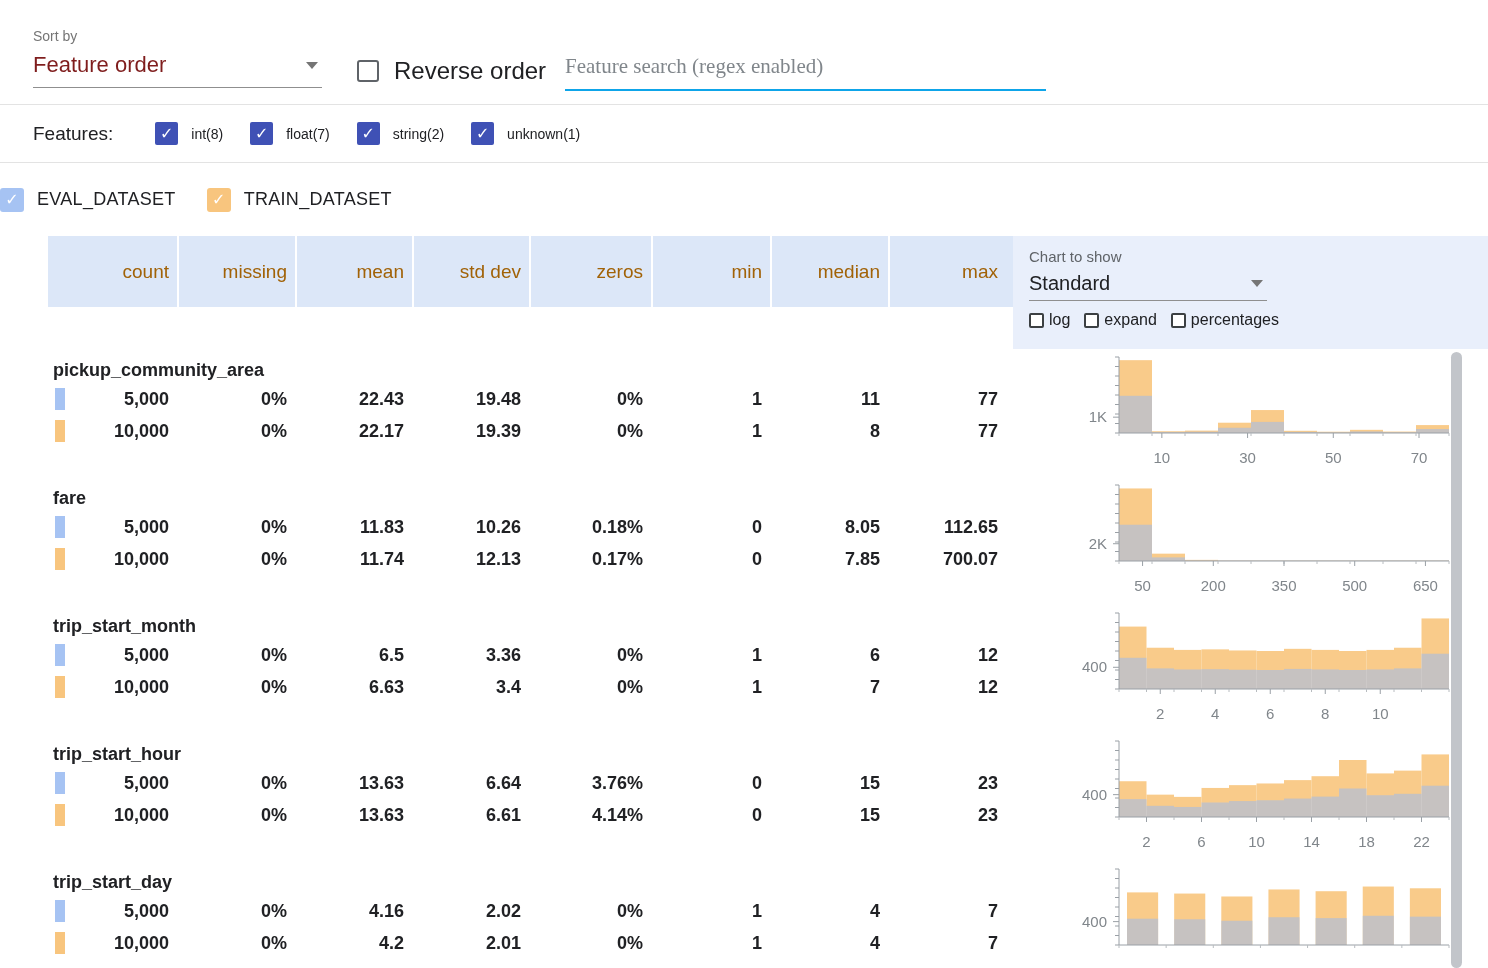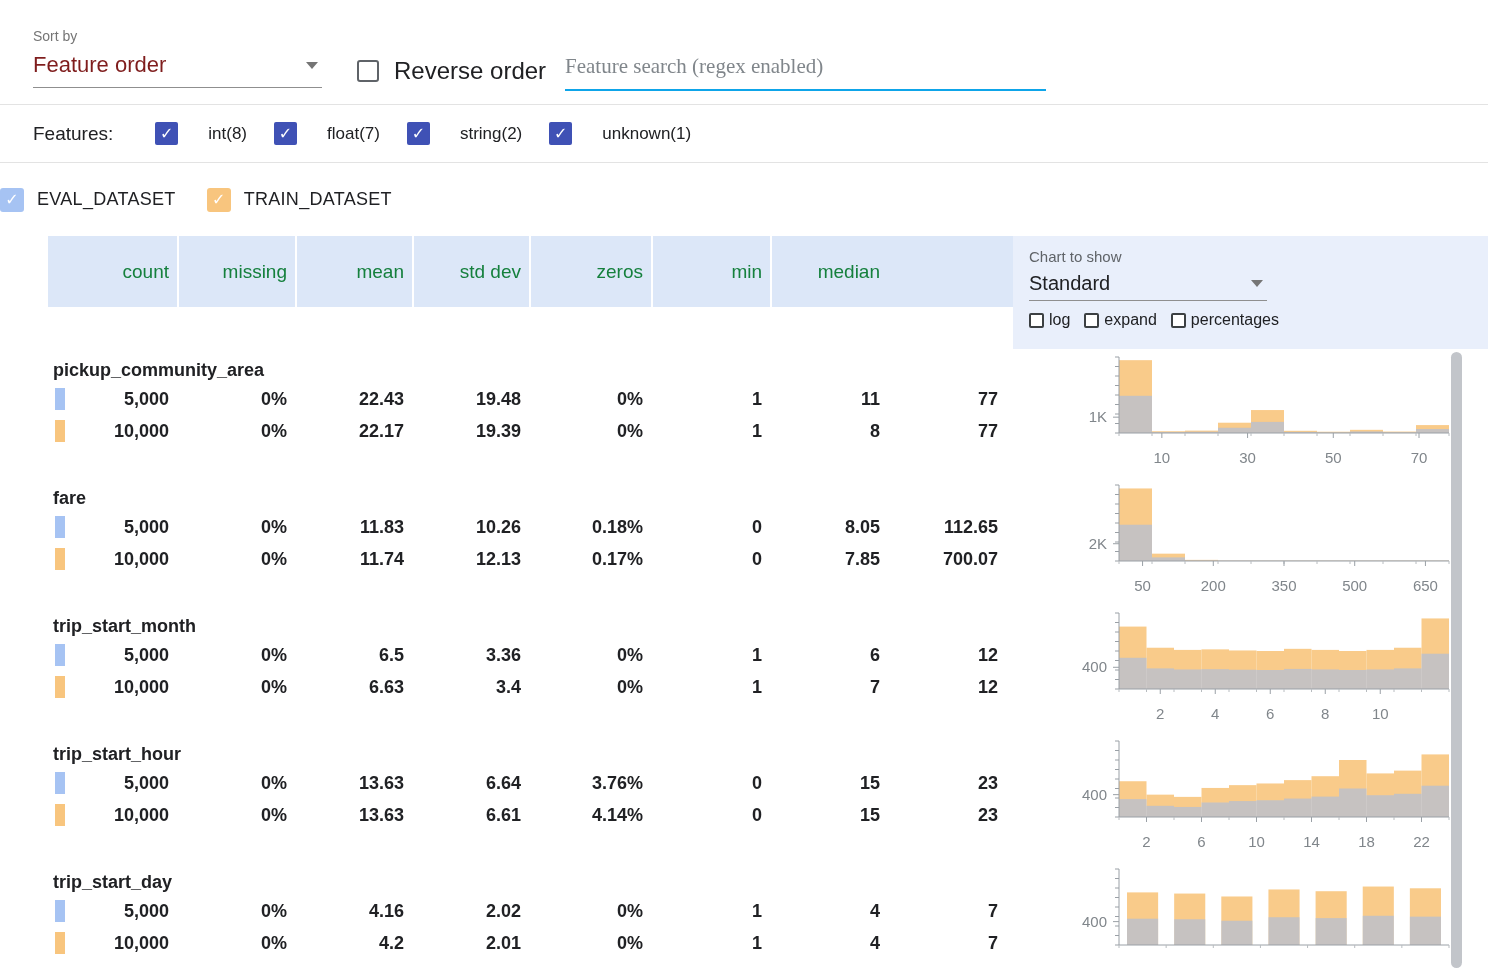--- a/index.html
+++ b/index.html
@@ -25,38 +25,38 @@
   
   .features-row { height:58px; display:flex; align-items:center; padding-left:33px; border-bottom:1px solid #e3e3e3; }
   .features-label { font-size:19px; margin-right:42px; }
   .filter-item { display:flex; align-items:center; margin-right:27px; cursor:pointer; }
   .cb-filled { position:relative; width:23px; height:23px; border-radius:2px; flex:0 0 auto; }
   .cb-filled::after { content:"✓"; position:absolute; inset:0; display:flex; align-items:center; justify-content:center;
                       color:#fff; font-size:16px; font-weight:bold; }
   .cb-indigo { background:#3f51b5; }
   .cb-eval   { background:#a6c3f3; }
   .cb-train  { background:#f8c57e; }
-  .filter-label { margin-left:30px; font-size:17px; }
+  .filter-label { margin-left:13px; font-size:14px; }
 
   
   .legend-row { height:73px; display:flex; align-items:center; }
   .legend-item { display:flex; align-items:center; margin-right:31px; cursor:pointer; }
   .legend-item .cb-filled { width:24px; height:24px; border-radius:3px; }
   .legend-label { margin-left:13px; font-size:18px; letter-spacing:.3px; }
 
   
   .table-wrap { margin-left:48px; width:1440px; }
   .table-header { display:flex; }
   .header-left { width:965px; }
   .title-bar { height:42px; background:#bcd1ef; display:flex; align-items:center; padding-left:16px;
                font-size:19px; font-weight:bold; color:#1a1a1a; }
   .col-headers { height:71px; background:#dce7f8; display:grid;
                  grid-template-columns:129px 118px 117px 117px 122px 119px 118px 118px; width:965px; }
   .col-cell { display:flex; align-items:center; justify-content:flex-end; padding-right:8px;
-              font-size:19px; color:#15803d; border-left:2px solid #fff; }
+              font-size:19px; color:#a16207; border-left:2px solid #fff; }
   .col-cell:first-child { border-left:none; }
 
   .chart-panel { flex:1; height:113px; background:#e9effb; padding:12px 0 0 16px; }
   .cts-label { font-size:15px; color:#5f6368; }
   .chart-select { width:238px; display:flex; justify-content:space-between; align-items:center;
                   font-size:20px; color:#202124; padding:7px 4px 5px 0; border-bottom:1px solid #8f8f8f; cursor:pointer; }
   .chart-cbs { display:flex; align-items:center; margin-top:10px; }
   .chart-cb-item { display:flex; align-items:center; margin-right:14px; cursor:pointer; }
   .cb-small { width:15px; height:15px; border:2px solid #3c4043; border-radius:2px; background:#fff; flex:0 0 auto; }
   .cb-small-label { margin-left:5px; font-size:16px; color:#202124; }
@@ -137,20 +137,21 @@
     <div class="table-header">
       <div class="header-left">
         <div class="col-headers">
           <div class="col-cell">count</div>
           <div class="col-cell">missing</div>
           <div class="col-cell">mean</div>
           <div class="col-cell">std dev</div>
           <div class="col-cell">zeros</div>
           <div class="col-cell">min</div>
           <div class="col-cell">median</div>
+          <div class="col-cell">max</div>
         </div>
       </div>
       <div class="chart-panel">
         <div class="cts-label">Chart to show</div>
         <div class="chart-select">
           <span>Standard</span>
           <span class="dd-arrow"></span>
         </div>
         <div class="chart-cbs">
           <span class="chart-cb-item">

